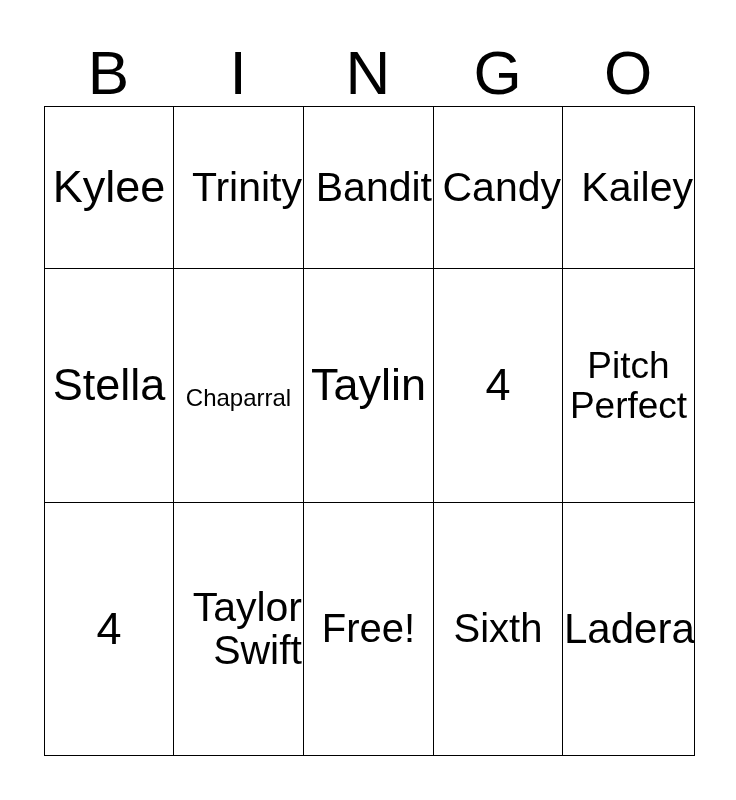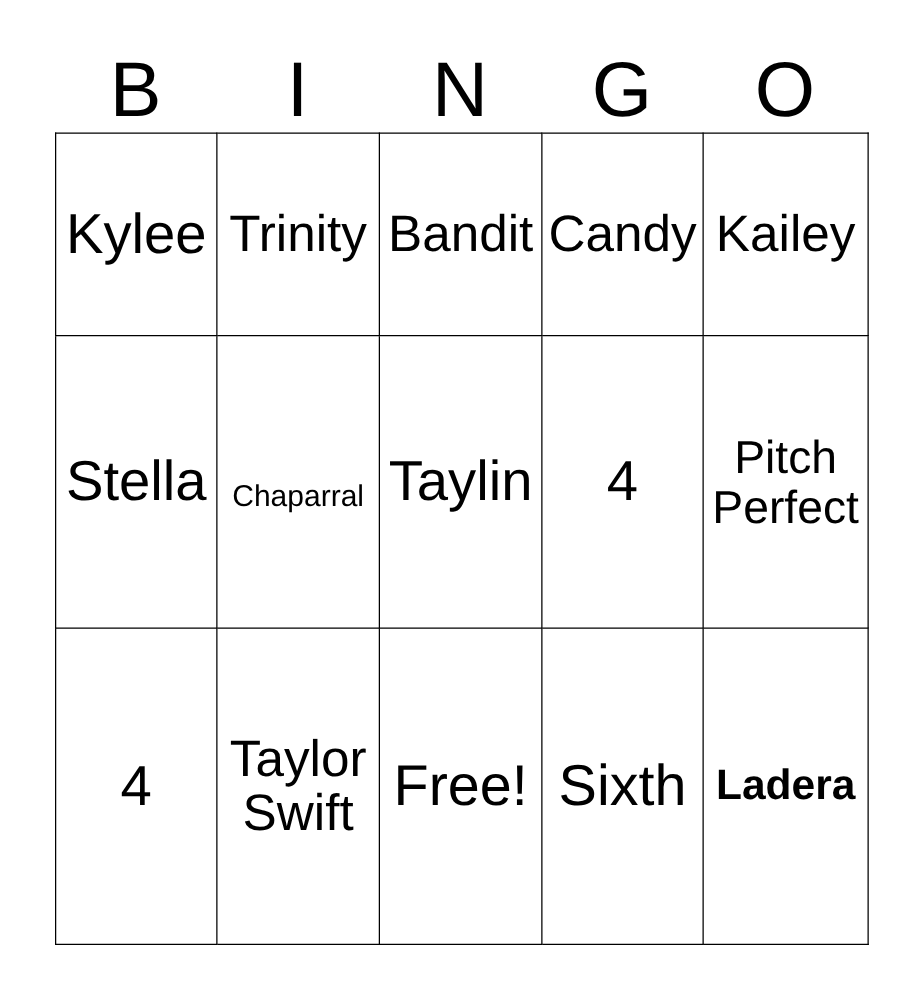--- a/index.html
+++ b/index.html
@@ -71,25 +71,25 @@
   #bingo-grid col.c3 { width: 129px; }
   #bingo-grid col.c4 { width: 132px; }
 
   .cell-text {
     display: block;
     width: 100%;
   }
   .sz-s   { font-size: 24px; margin-top: 26px; }
   .sz-sm  { font-size: 27px; }
   .sz-m   { font-size: 30px; }
-  .sz-ml  { font-size: 34px; font-weight: bold; }
+  .sz-ml  { font-size: 42px; }
   .sz-l   { font-size: 37px; }
-  .sz-xl  { font-size: 41px; }
+  .sz-xl  { font-size: 41px; text-align: right; }
   .sz-xxl { font-size: 45px; }
-  .sz-huge{ font-size: 46px; }
+  .sz-huge{ font-size: 40px; }
   .two-line { line-height: 1.06; }
 </style>
 </head>
 <body>
 
 <div id="card">
 
   <div id="header-row">
     <div class="header-cell hc-0">B</div>
     <div class="header-cell hc-1">I</div>

